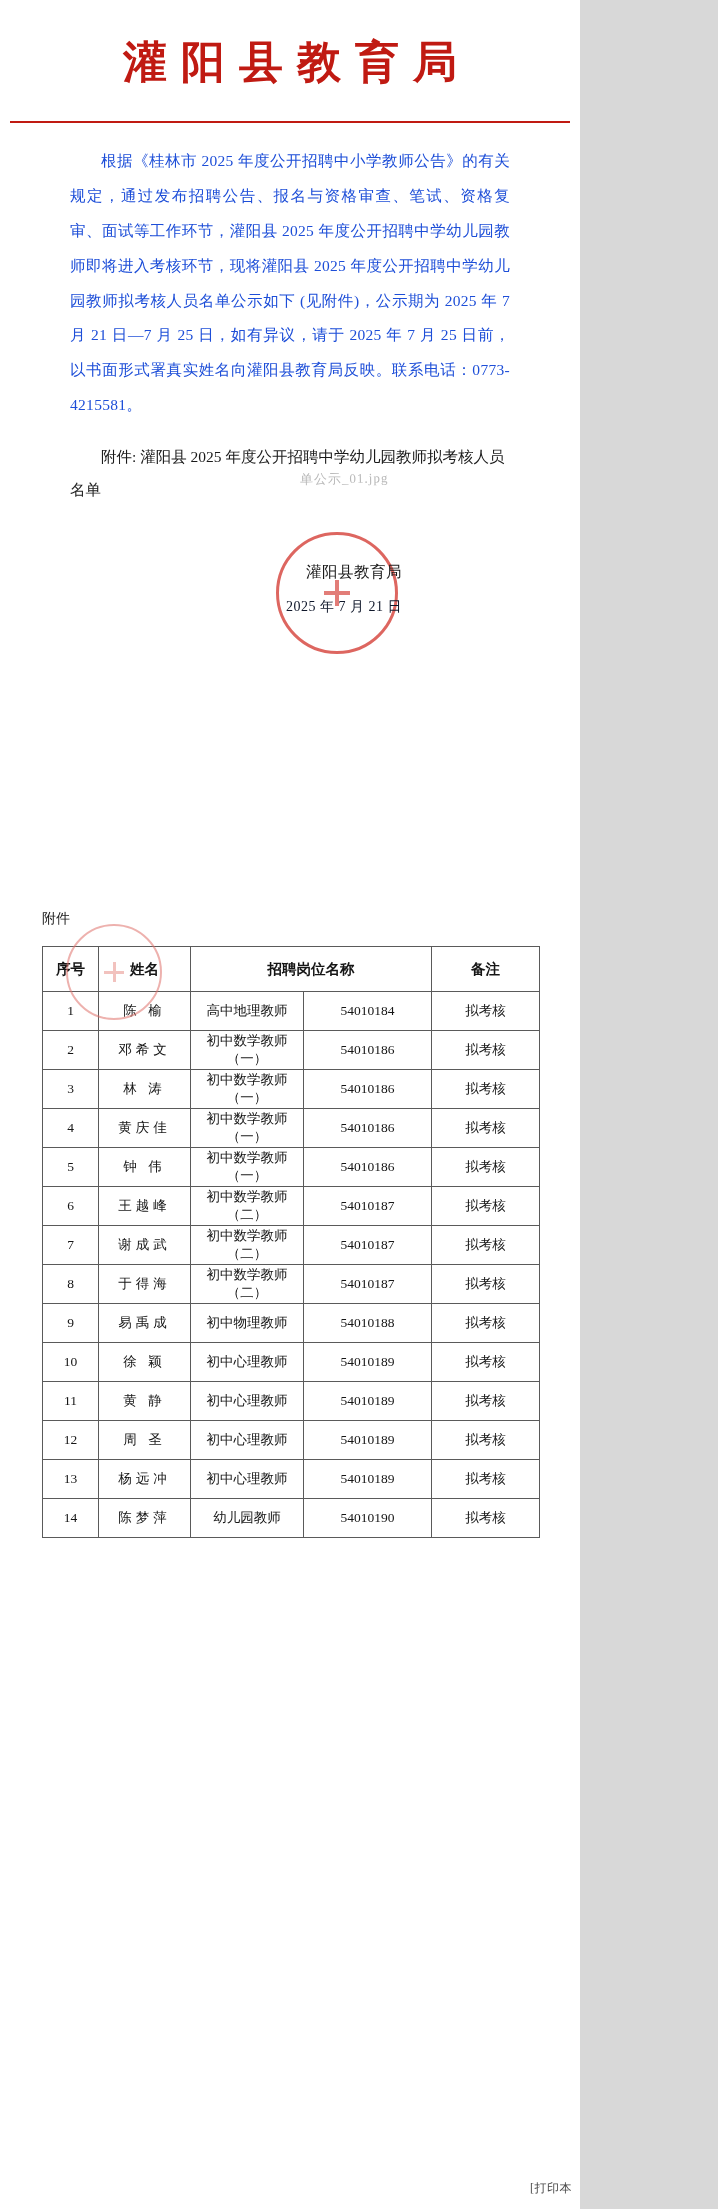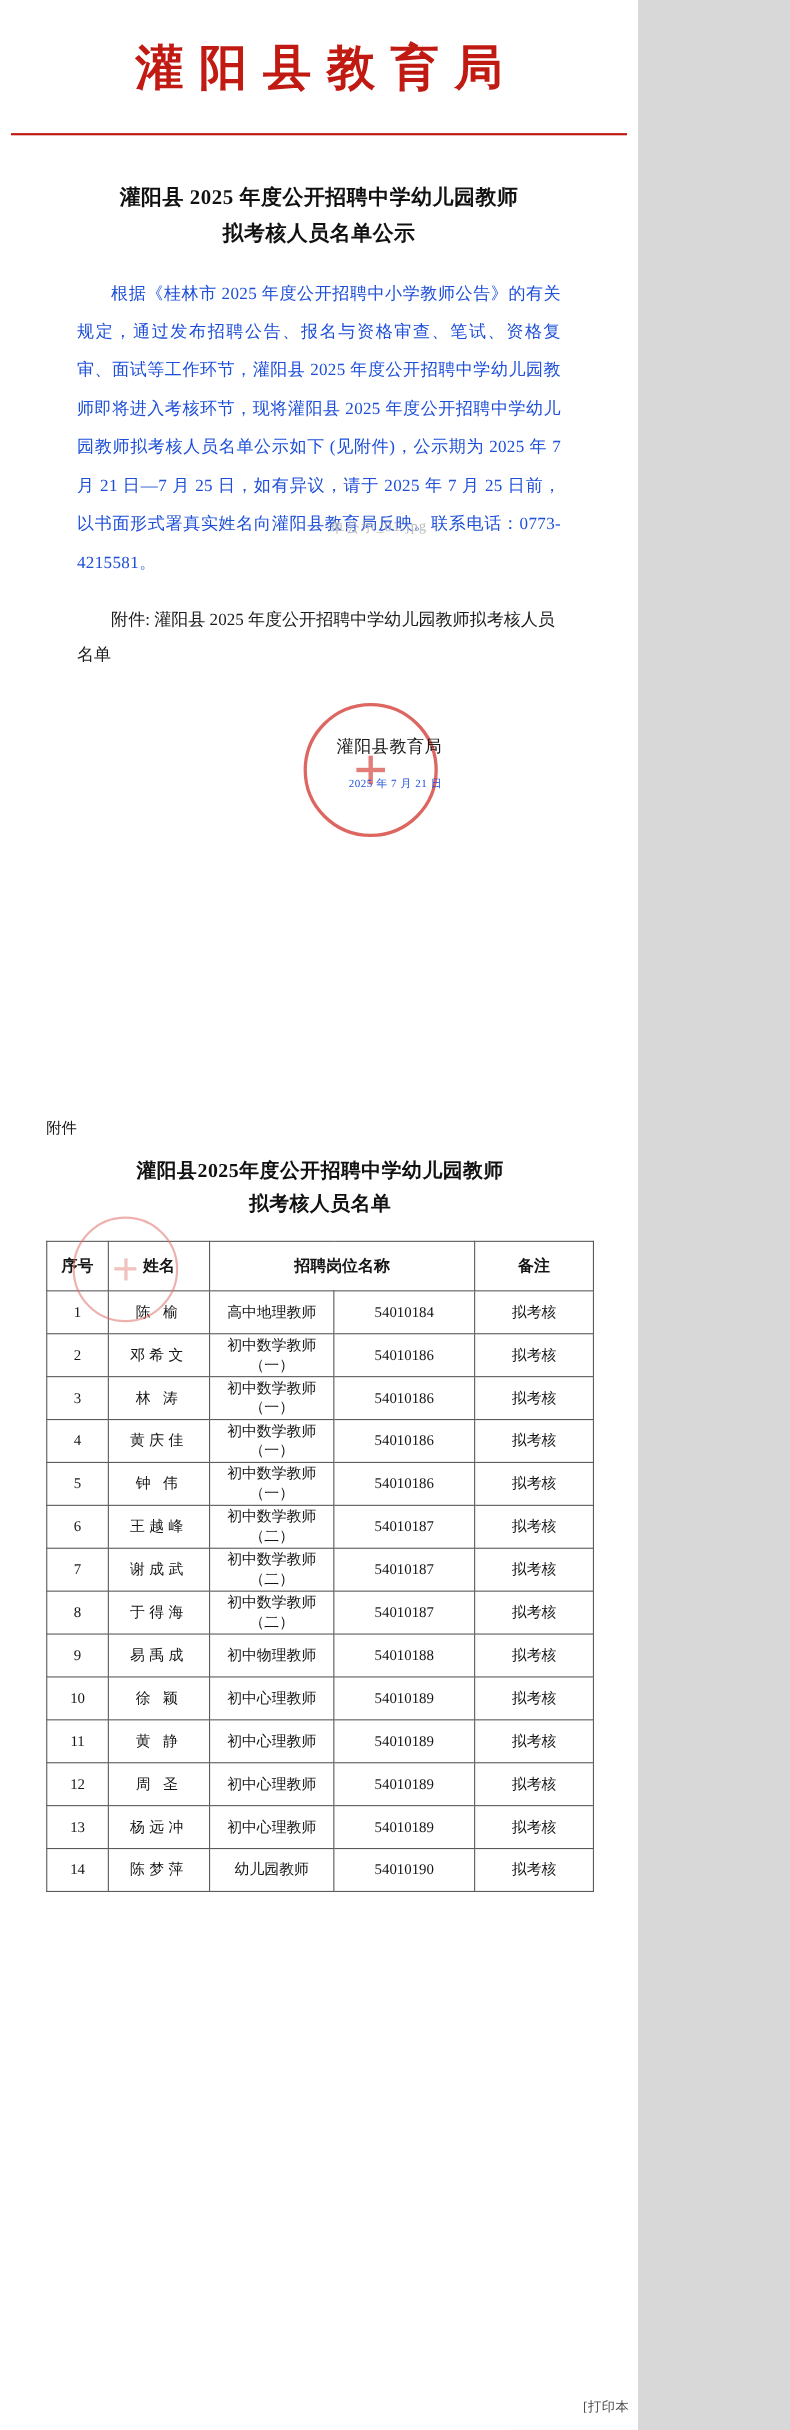--- a/index.html
+++ b/index.html
@@ -77,22 +77,22 @@
   
   .sign-block {
     margin-top: 26px;
     height: 130px;
     position: relative;
   }
   .sign-text {
     position: absolute;
     right: 108px;
     top: 66px;
-    font-size: 10px;
-    color: #1d4ed8;
+    font-size: 14px;
+    color: #0f172a;
     letter-spacing: 0.5px;
   }
   .sign-dept {
     position: absolute;
     right: 108px;
     top: 30px;
     font-size: 15.5px;
     color: #1a1a1a;
     letter-spacing: 0.5px;
   }
@@ -223,45 +223,37 @@
 <body>
 
 <div class="page">
 
   <div class="letterhead">
     <div class="letterhead-title">灌阳县教育局</div>
     <div class="letterhead-rule"></div>
   </div>
 
   <div class="notice">
-    <div class="notice-title">
-      <span>灌阳县 2025 年度公开招聘中学幼儿园教师</span>
-      <span class="line2">拟考核人员名单公示</span>
-    </div>
 
     <div class="notice-para">根据《桂林市 2025 年度公开招聘中小学教师公告》的有关规定，通过发布招聘公告、报名与资格审查、笔试、资格复审、面试等工作环节，灌阳县 2025 年度公开招聘中学幼儿园教师即将进入考核环节，现将灌阳县 2025 年度公开招聘中学幼儿园教师拟考核人员名单公示如下 (见附件)，公示期为 2025 年 7 月 21 日—7 月 25 日，如有异议，请于 2025 年 7 月 25 日前，以书面形式署真实姓名向灌阳县教育局反映。联系电话：0773-4215581。</div>
 
     <div class="notice-attach">附件: 灌阳县 2025 年度公开招聘中学幼儿园教师拟考核人员名单</div>
 
     <div class="sign-block">
       <div class="seal"></div>
       <div class="sign-dept">灌阳县教育局</div>
       <div class="sign-text">2025 年 7 月 21 日</div>
     </div>
   </div>
 
   <div class="watermark">单公示_01.jpg</div>
 
   <div class="attach-page">
     <div class="attach-label">附件</div>
 
-    <div class="attach-title">
-      <span>灌阳县2025年度公开招聘中学幼儿园教师</span>
-      <span class="line2">拟考核人员名单</span>
-    </div>
 
     <div class="table-wrap">
       <div class="seal-small"></div>
       <table class="roster">
         <colgroup>
           <col class="col-no">
             <col class="col-name">
             <col class="col-post">
             <col class="col-code">
             <col class="col-note">

